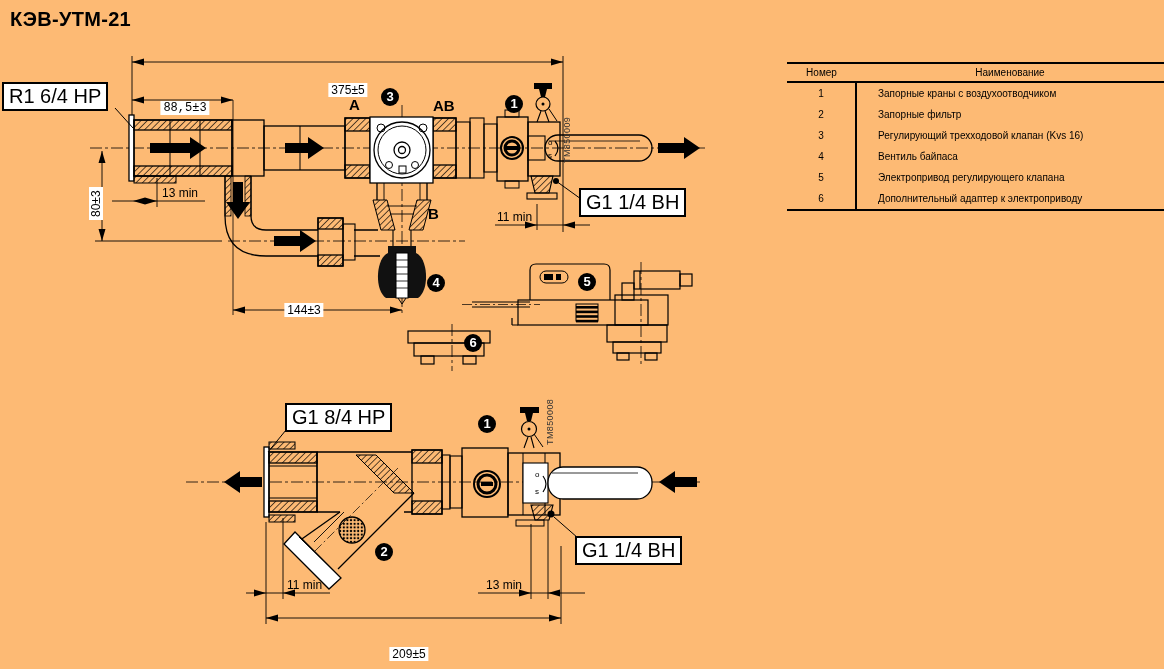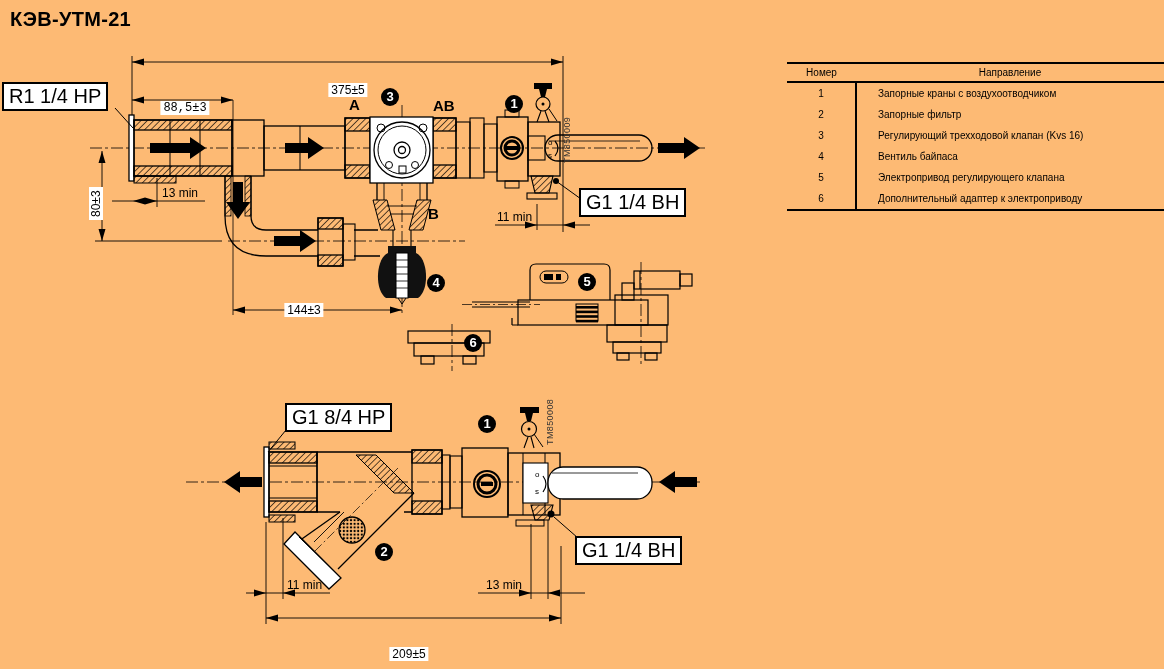--- a/index.html
+++ b/index.html
@@ -286,21 +286,21 @@
         <path d="M531 593 L519 589.5 V596.5 Z"></path>
           <path d="M548 593 L560 589.5 V596.5 Z"></path>
         <path d="M266 618 L278 614.5 V621.5 Z"></path>
           <path d="M561 618 L549 614.5 V621.5 Z"></path>
       </g>
     </g>
   </svg>
 
   <div class="abs page-title">КЭВ-УТМ-21</div>
 
-  <div class="abs boxlbl" style="left:2px;top:82px;">R1 1/4 НР</div>
+  <div class="abs boxlbl" style="left:2px;top:82px;">R1 6/4 НР</div>
   <div class="abs boxlbl" style="left:579px;top:188px;">G1 1/4 ВН</div>
   <div class="abs dim bg ctr" style="left:348px;top:55px;margin-top:28px;">375±5</div>
   <div class="abs dim bg ctr" style="left:185px;top:101px;font-family:Liberation Mono, monospace;">88,5±3</div>
   <div class="abs dim rot" style="left:89px;top:220px;">80±3</div>
   <div class="abs dim" style="left:162px;top:186px;">13 min</div>
   <div class="abs dim bg ctr" style="left:304px;top:303px;">144±3</div>
   <div class="abs dim" style="left:497px;top:210px;">11 min</div>
   <div class="abs portlbl" style="left:349px;top:96px;">A</div>
   <div class="abs portlbl" style="left:433px;top:97px;">AB</div>
   <div class="abs portlbl" style="left:428px;top:205px;">B</div>
@@ -321,21 +321,21 @@
   <div class="abs dim" style="left:287px;top:578px;">11 min</div>
   <div class="abs dim" style="left:486px;top:578px;">13 min</div>
   <div class="abs dim bg ctr" style="left:409px;top:611px;margin-top:36px;">209±5</div>
   <div class="abs tiny" style="left:535px;top:471px;">o</div>
   <div class="abs tiny" style="left:535px;top:488px;">s</div>
 
   <table class="parts">
     <thead>
       <tr>
         <th>Номер</th>
-        <th>Направление</th>
+        <th>Наименование</th>
       </tr>
     </thead>
     <tbody>
       <tr>
         <td class="num">1</td>
         <td class="name">Запорные краны с воздухоотводчиком</td>
       </tr>
       <tr>
         <td class="num">2</td>
         <td class="name">Запорные фильтр</td>

